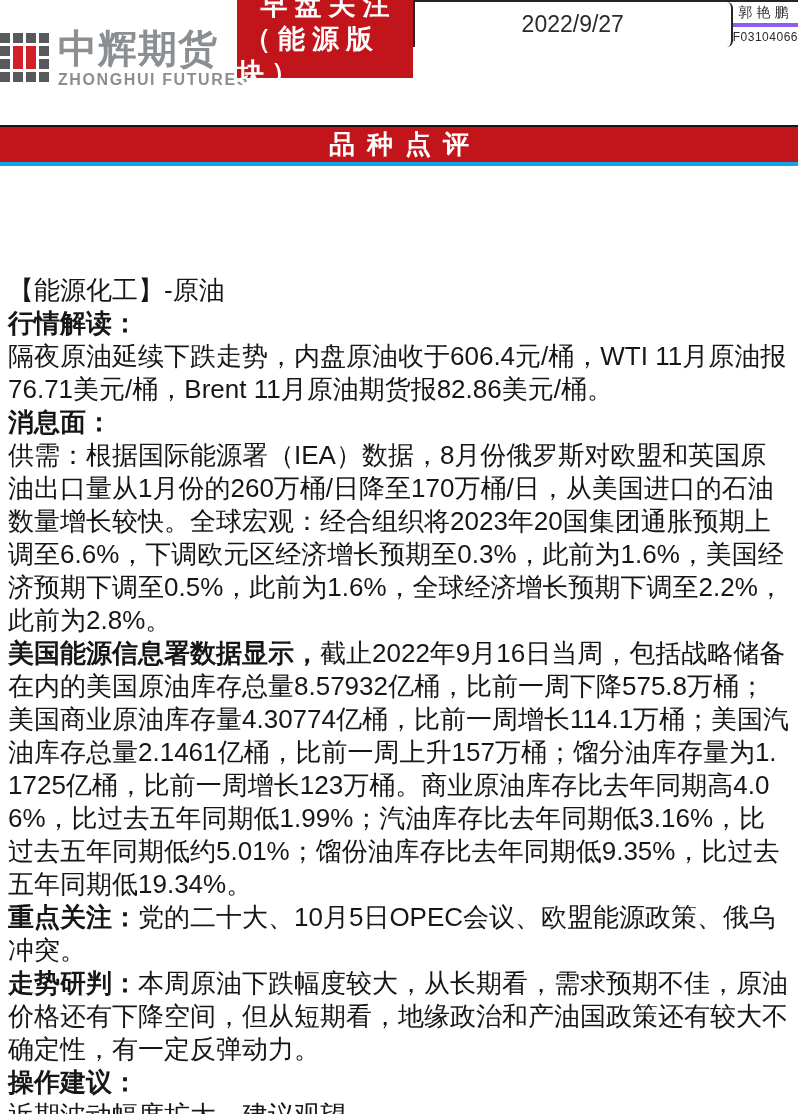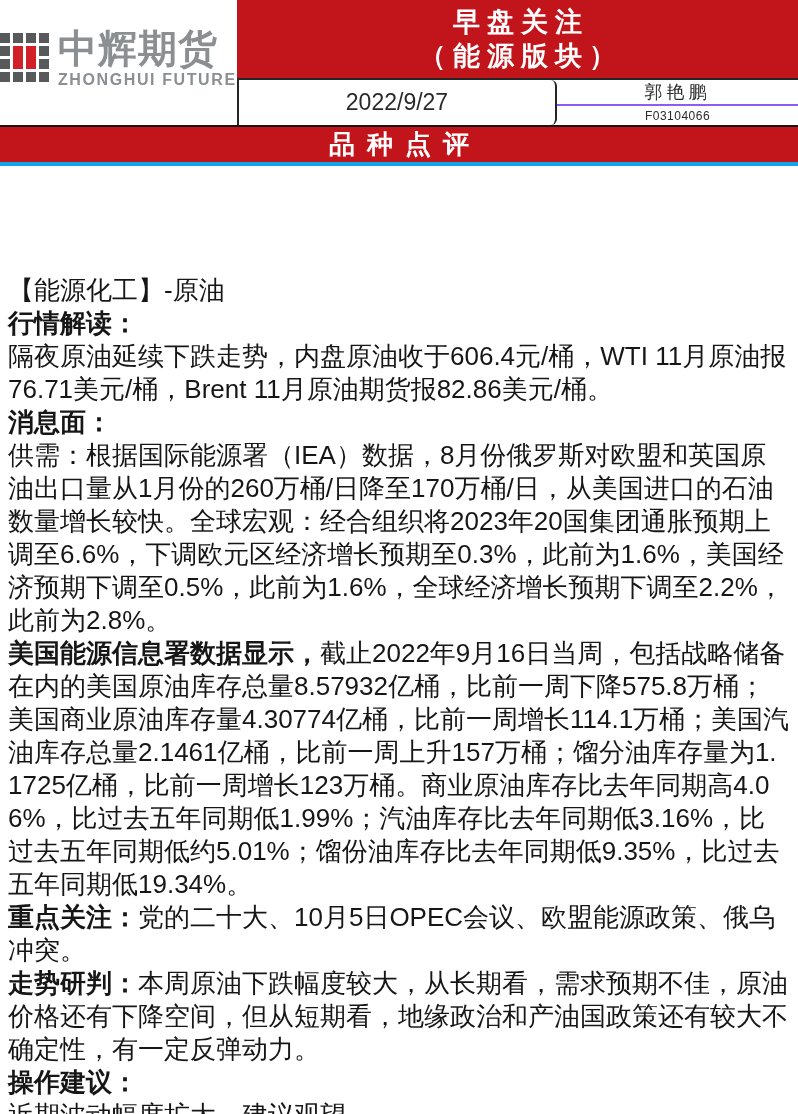--- a/index.html
+++ b/index.html
@@ -14,33 +14,33 @@
   
   .header { display:flex; height:125px; flex:0 0 auto; background:#fff; }
   .logo-cell { width:237px; flex:0 0 auto; display:flex; align-items:center; background:#fff; }
   .logo-icon { display:grid; grid-template-columns:repeat(4,10px); grid-template-rows:repeat(4,10px); gap:3px; margin-top:-10px; }
   .logo-icon .sq { background:#58595b; }
   .logo-icon .bar { background:#d12027; grid-row:2 / span 2; }
   .logo-text { margin-left:9px; margin-top:-8px; }
   .logo-cn { font-size:39px; font-weight:bold; color:#8b8f92; letter-spacing:1px; line-height:40px; white-space:nowrap; }
   .logo-en { font-size:16px; font-weight:bold; color:#8b8f92; letter-spacing:1.6px; margin-top:2px; white-space:nowrap; }
 
-  .header-right { flex:1; display:flex; flex-direction:column; }
+  .header-right { flex:1; display:flex; flex-direction:row; }
   .title-cell {
     height:78px; background:#c2151b; color:#fff;
     display:flex; flex-direction:column; justify-content:center; align-items:center;
   }
   .title-line { font-size:27px; font-weight:bold; letter-spacing:7px; line-height:34px; text-indent:7px; }
 
   .info-row { height:47px; display:flex; border-top:2px solid #252525; border-left:2px solid #252525; background:#fff; }
   .date-cell { width:318px; flex:0 0 auto; border-right:2px solid #252525;
     display:flex; align-items:center; justify-content:center; font-size:23px; color:#2a2a2a;border-radius:6px; }
   .analyst-cell { flex:1; display:flex; flex-direction:column; }
   .analyst-name { flex:1.1; display:flex; align-items:center; justify-content:center;
-    font-size:18px; color:#2a2a2a; border-bottom:2px solid #8b5cf6; letter-spacing:4px; }
+    font-size:14px; color:#2a2a2a; border-bottom:4px solid #8b5cf6; letter-spacing:4px; }
   .analyst-id { flex:1; display:flex; align-items:center; justify-content:center;
     font-size:12px; color:#2a2a2a; letter-spacing:0.5px; }
 
   
   .section-bar {
     flex:0 0 auto; height:41px; background:#c2151b;
     border-top:2px solid #161616; border-bottom:4px solid #0ea5e9;
     display:flex; align-items:center; justify-content:center;
   }
   .section-bar .label { color:#ffffff; font-size:26px; font-weight:bold; letter-spacing:12px; text-indent:12px; }

